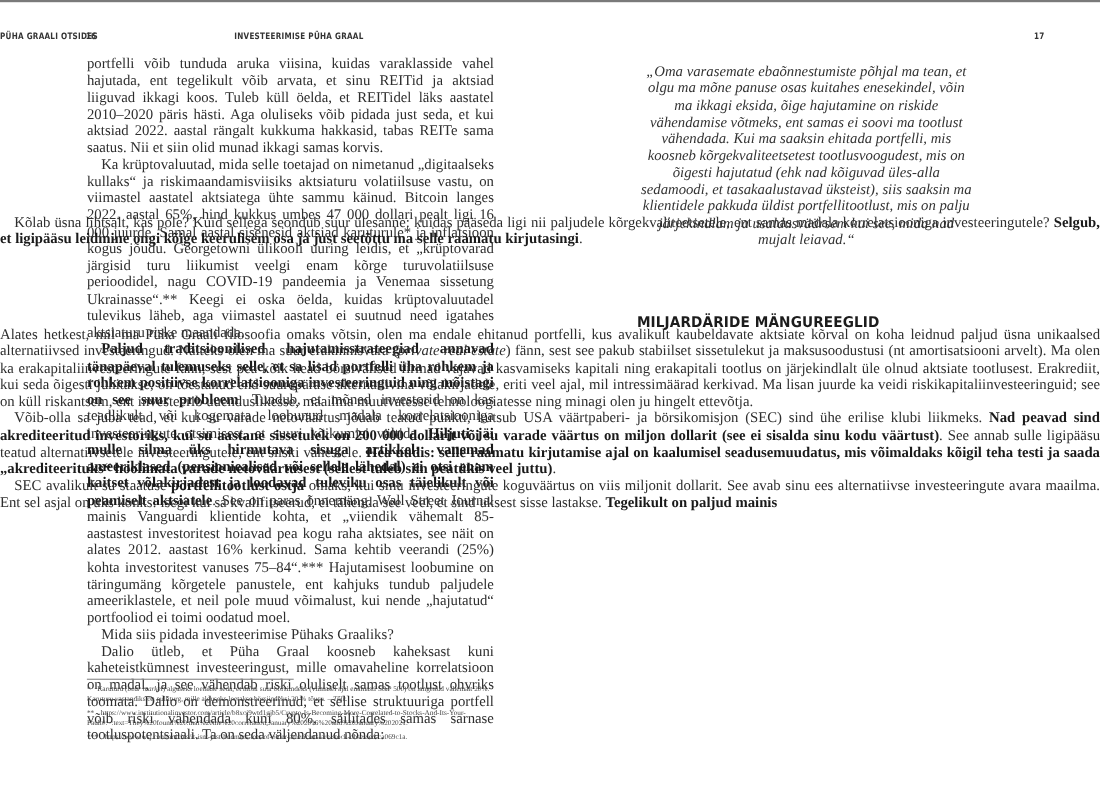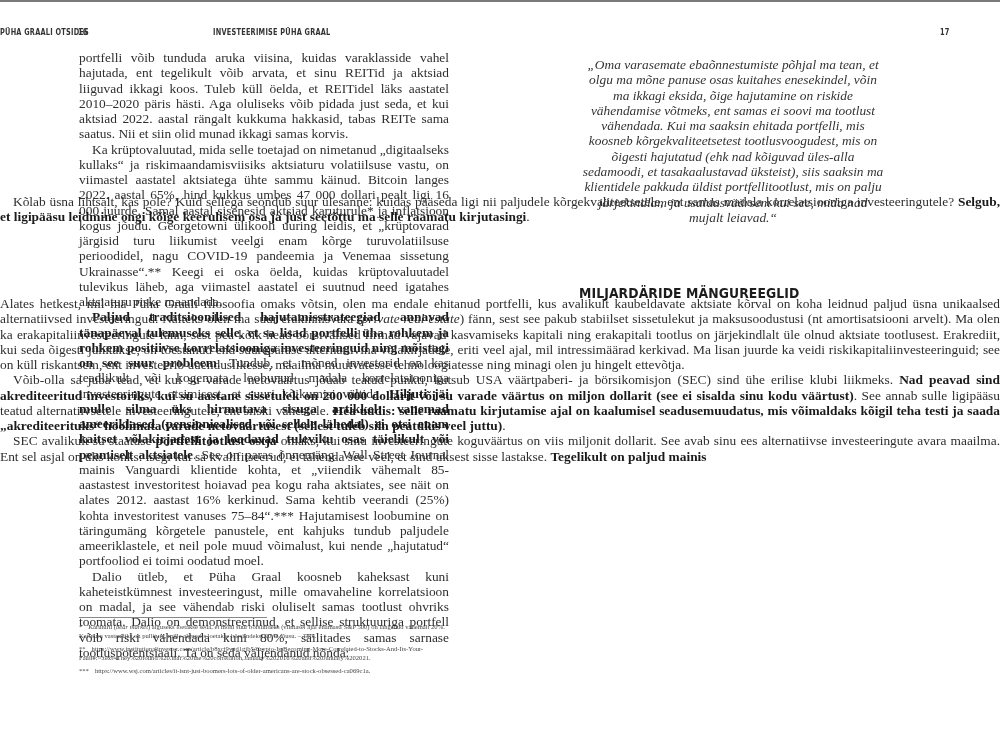--- a/index.html
+++ b/index.html
@@ -34,20 +34,21 @@
 <div class="topbar"></div>
 
 <div class="page left">
   <div class="runhead pnum">16</div>
   <div class="runhead rtitle">INVESTEERIMISE PÜHA GRAAL</div>
 
   <div class="text" id="left-body">
       <p><span>portfelli võib tunduda aruka viisina, kuidas varaklasside vahel hajutada, ent tegelikult võib arvata, et sinu REITid ja aktsiad liiguvad ikkagi koos. Tuleb küll öelda, et REITidel läks aastatel 2010–2020 päris hästi. Aga oluliseks võib pidada just seda, et kui aktsiad 2022. aastal rängalt kukkuma hakkasid, tabas REITe sama saatus. Nii et siin olid munad ikkagi samas korvis.</span></p>
       <p class="ind"><span>Ka krüptovaluutad, mida selle toetajad on nimetanud „digitaalseks kullaks“ ja riskimaandamisviisiks aktsiaturu volatiilsuse vastu, on viimastel aastatel aktsiatega ühte sammu käinud. Bitcoin langes 2022. aastal 65%, hind kukkus umbes 47 000 dollari pealt ligi 16 000 juurde. Samal aastal sisenesid aktsiad karuturule* ja inflatsioon kogus jõudu. Georgetowni ülikooli uuring leidis, et „krüptovarad järgisid turu liikumist veelgi enam kõrge turuvolatiilsuse perioodidel, nagu COVID-19 pandeemia ja Venemaa sissetung Ukrainasse“.** Keegi ei oska öelda, kuidas krüptovaluutadel tulevikus läheb, aga viimastel aastatel ei suutnud need igatahes aktsiaturu riske maandada.</span></p>
       <p class="ind"><b>Paljud traditsioonilised hajutamisstrateegiad annavad tänapäeval tulemuseks selle, et sa lisad portfelli üha rohkem ja rohkem positiivse korrelatsiooniga investeeringuid ning mõistagi on see suur probleem</b><span>. Tundub, et mõned investorid on kas teadlikult või kogemata loobunud madala korrelatsiooniga investeeringute otsimisest, et suuri kõikumisi vältida. </span><b>Hiljuti jäi mulle silma üks hirmutava sisuga artikkel: vanemad ameeriklased (pensioniealised või sellele lähedal) ei otsi enam kaitset võlakirjadest ja loodavad tuleviku osas täielikult või peamiselt aktsiatele</b><span>. See on paras õnnemäng. Wall Street Journal mainis Vanguardi klientide kohta, et „viiendik vähemalt 85-aastastest investoritest hoiavad pea kogu raha aktsiates, see näit on alates 2012. aastast 16% kerkinud. Sama kehtib veerandi (25%) kohta investoritest vanuses 75–84“.*** Hajutamisest loobumine on täringumäng kõrgetele panustele, ent kahjuks tundub paljudele ameeriklastele, et neil pole muud võimalust, kui nende „hajutatud“ portfooliod ei toimi oodatud moel.</span></p>
+      <p class="ind"><span>Mida siis pidada investeerimise Pühaks Graaliks?</span></p>
       <p class="ind"><span>Dalio ütleb, et Püha Graal koosneb kaheksast kuni kaheteistkümnest investeeringust, mille omavaheline korrelatsioon on madal, ja see vähendab riski oluliselt samas tootlust ohvriks toomata. Dalio on demonstreerinud, et sellise struktuuriga portfell võib riski vähendada kuni 80%, säilitades samas sarnase tootluspotentsiaali. Ta on seda väljendanud nõnda:</span></p>
     </div>
 
   <div class="fn-rule"></div>
   <div class="footnotes" id="left-footnotes">
       <div class="fn"><span class="mark">*</span>Karuturu (<i>bear market</i>) alguseks loetakse seda, et mõni suur börsiindeks (viimasel ajal enamasti S&amp;P 500) on langenud vähemalt 20%. Karuturu vastandiks on pulliturg, mille alguseks loetakse börsiindeksi 20 % tõusu. – <i>Tõlk.</i></div>
       <div class="fn"><span class="mark">**</span>https://www.institutionalinvestor.com/article/b8xcj9wtd1gjb5/Crypto-Is-Becoming-More-Correlated-to-Stocks-And-Its-Your-Fault#:~:text=They%20found%20.that%20the%20correlation,January%202016%20and%20January%202021.</div>
       <div class="fn"><span class="mark">***</span>https://www.wsj.com/articles/it-isnt-just-boomers-lots-of-older-americans-are-stock-obsessed-ca069c1a.</div>
     </div>
 </div>

